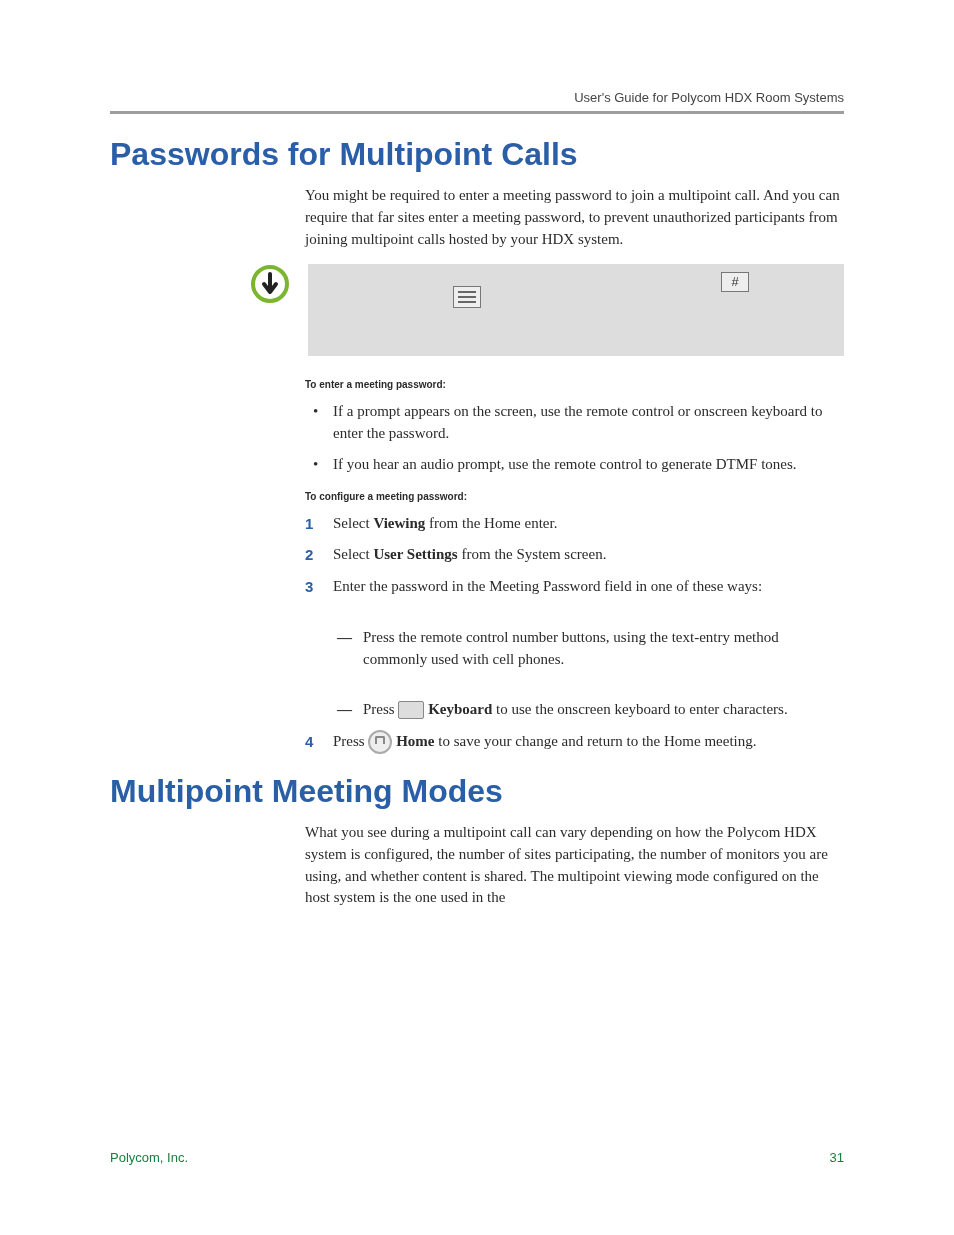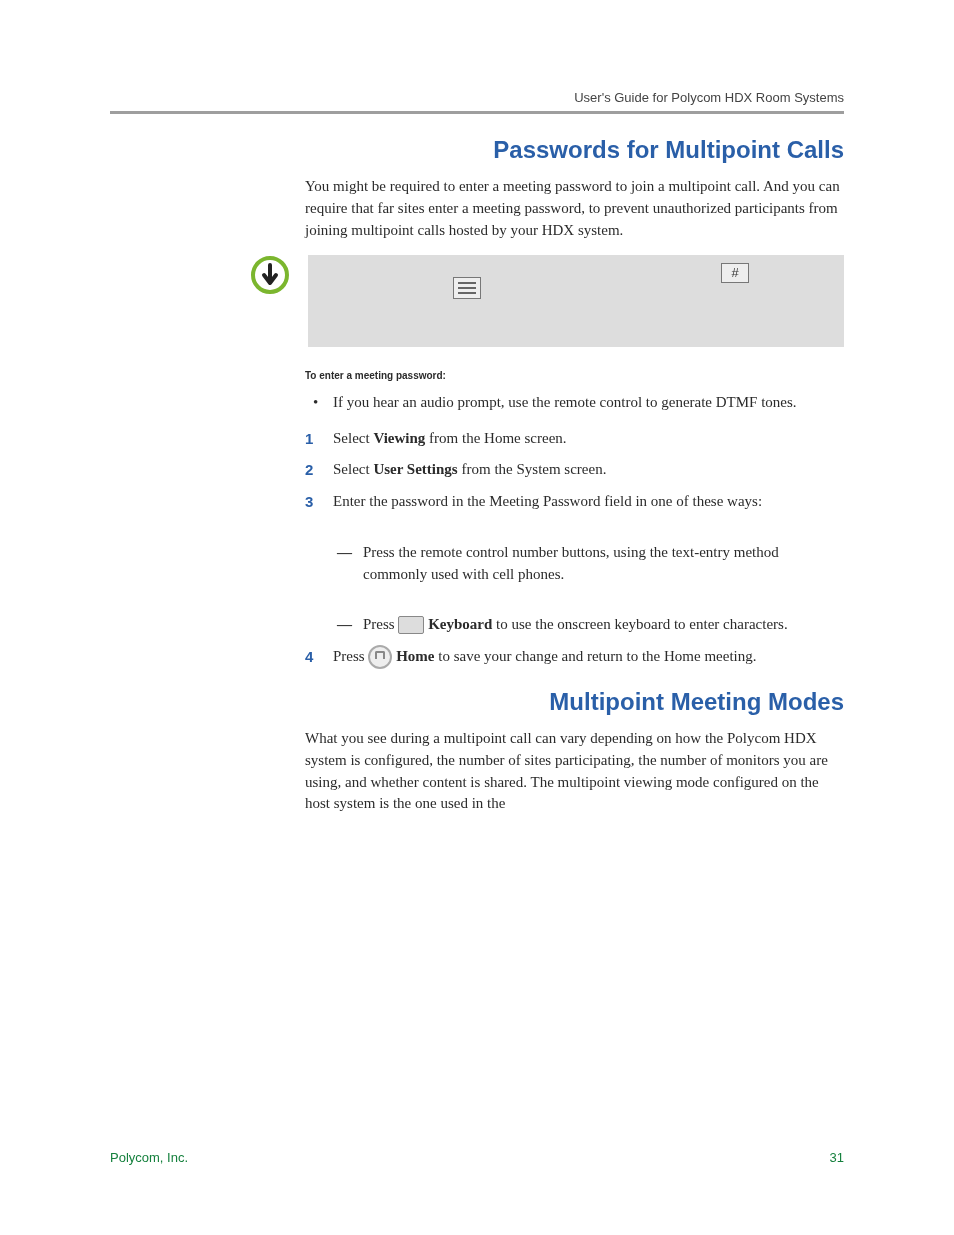--- a/index.html
+++ b/index.html
@@ -24,24 +24,23 @@
     margin-bottom: 6px;
   }
   .rule {
     border: none;
     border-top: 3px solid #9e9e9e;
     margin: 0 0 22px 0;
   }
   h2.section {
     font-family: "Futura", "Trebuchet MS", Arial, sans-serif;
     font-weight: 600;
-    font-size: 24px;
+    font-size: 32px;
     color: #2a5fa8;
     margin: 18px 0 12px 0;
-    text-align: right;
   }
   .bodyblock {
     margin-left: 195px;
     font-size: 15px;
     line-height: 1.45;
     color: #2b2b2b;
   }
   .bodyblock p { margin: 0 0 14px 0; }
   .notebox-wrap {
     display: flex;
@@ -218,26 +217,28 @@
     </div>
     <div class="notebox">
       <div class="mini-icon-left list-lines-icon"></div>
       <div class="mini-icon-right">#</div>
     </div>
   </div>
 
   <div class="bodyblock">
     <div class="subhead">To enter a meeting password:</div>
     <ul class="bullets">
+      <li>If a prompt appears on the screen, use the remote control  or onscreen keyboard to enter the password.</li>
       <li>If you hear an audio prompt, use the remote control to generate DTMF tones.</li>
     </ul>
 
+    <div class="subhead">To configure a meeting password:</div>
     <ol class="steps">
       <li>
-        <span>Select </span><span class="bold">Viewing</span><span> from the Home screen.</span>
+        <span>Select </span><span class="bold">Viewing</span><span> from the Home enter.</span>
       </li>
       <li>
         <span>Select </span><span class="bold">User Settings</span><span> from the System screen.</span>
       </li>
       <li>
         <span>Enter the password in the Meeting Password field in one of these ways:</span>
         <ul class="dashes">
           <li>Press the remote control number buttons, using the text-entry method commonly used with cell phones.</li>
           <li>
             <span>Press </span><span class="inline-icon"></span>

